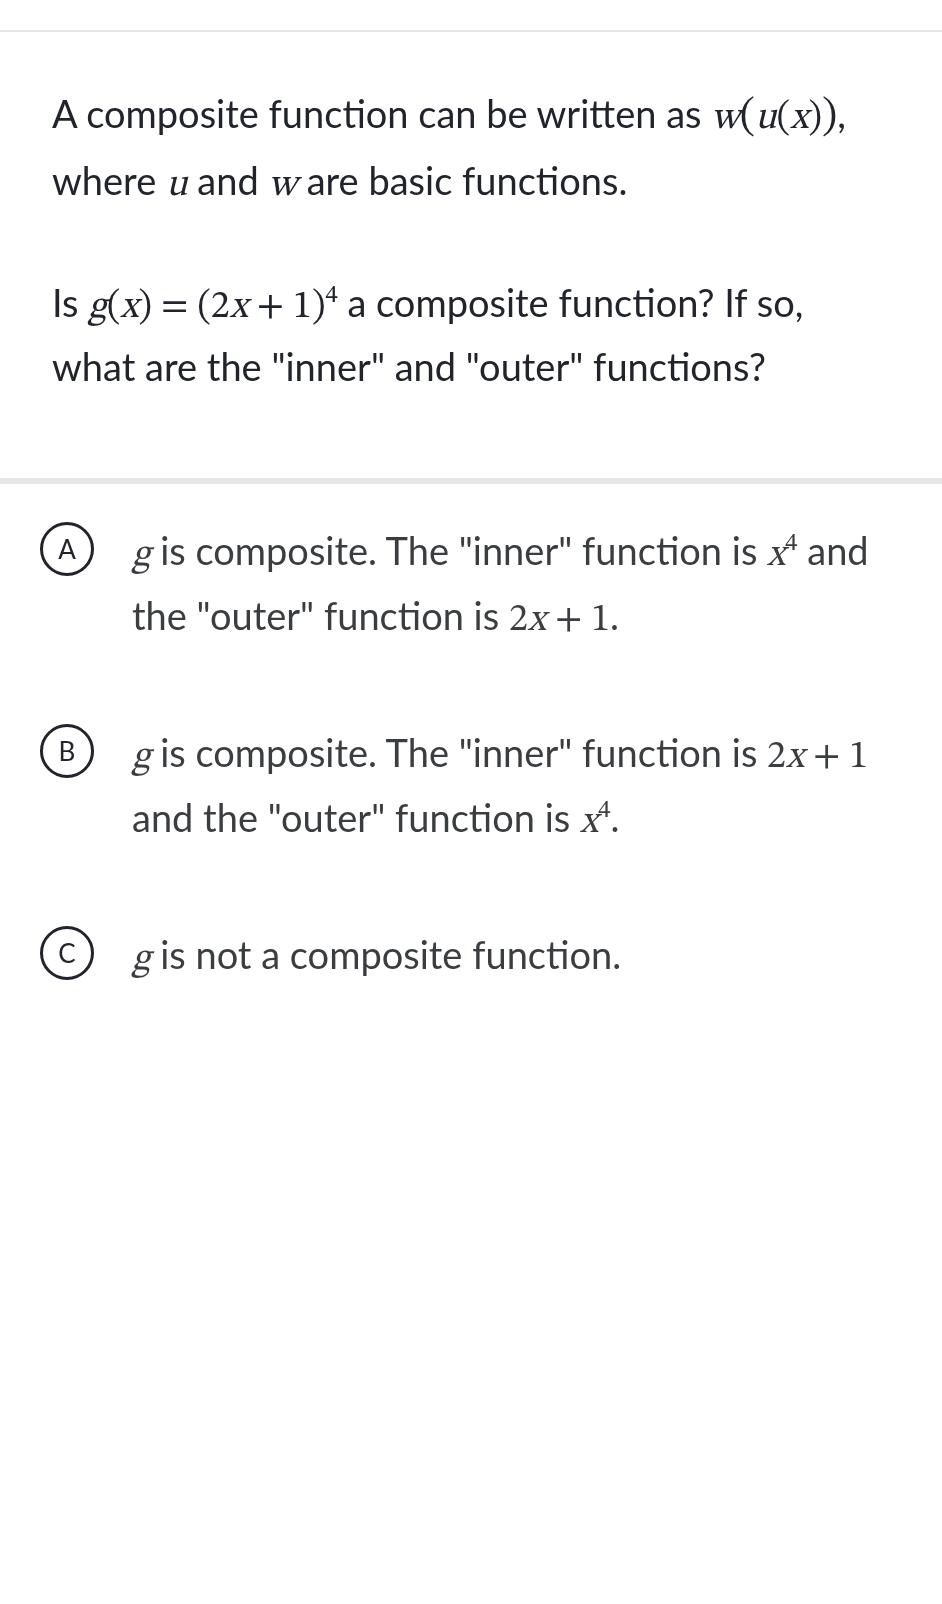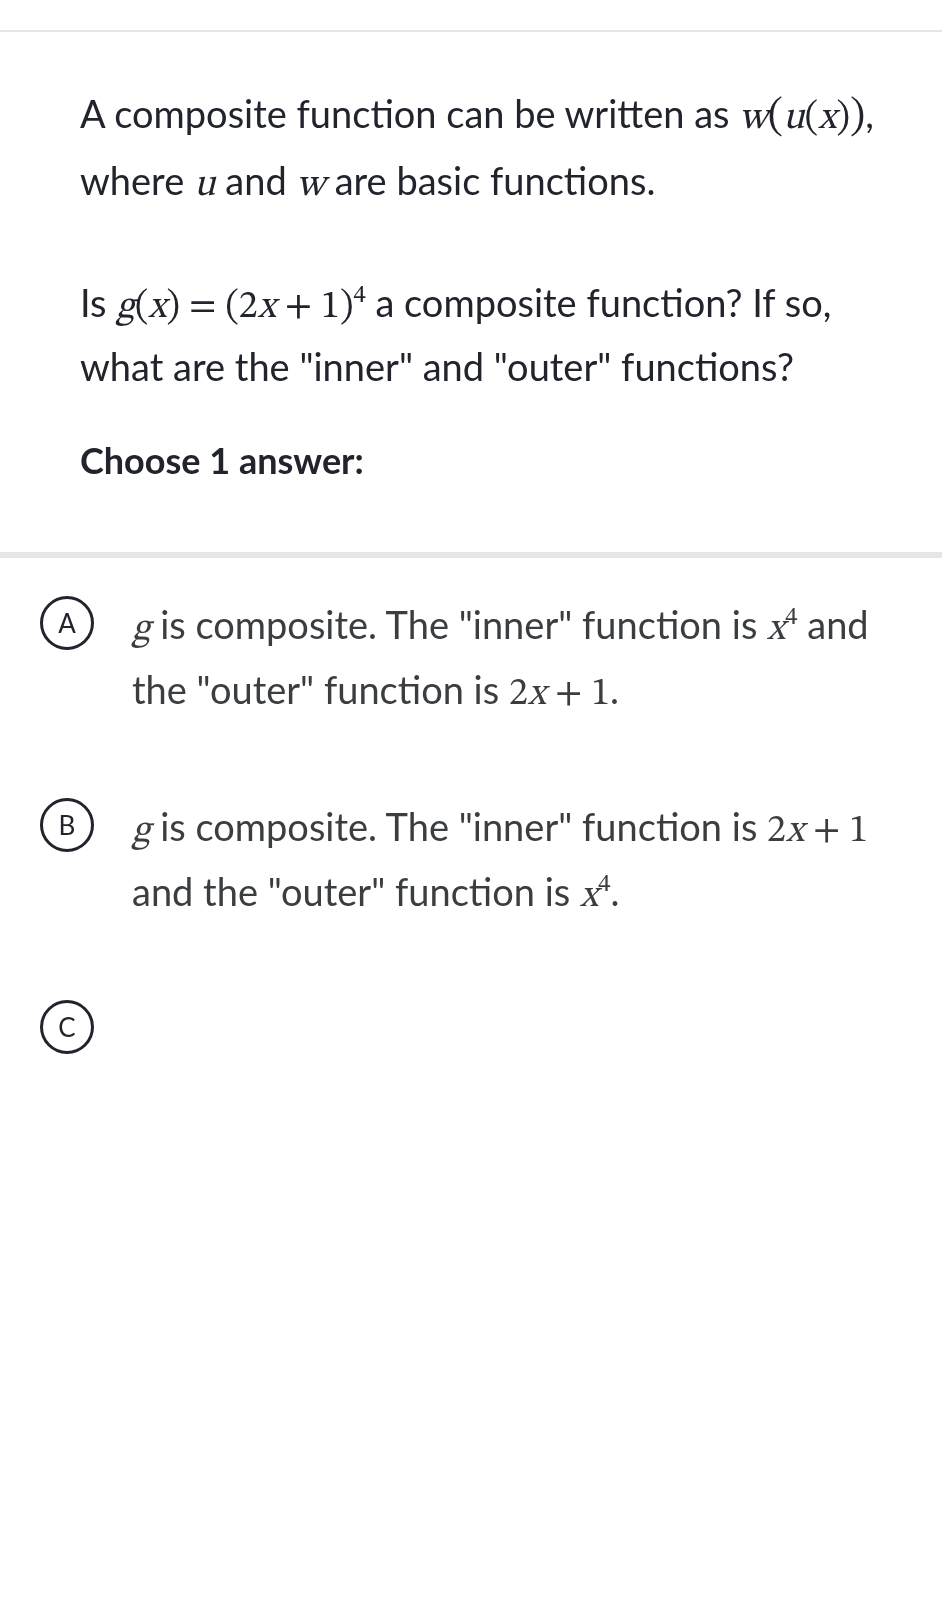--- a/index.html
+++ b/index.html
@@ -7,21 +7,21 @@
     width: 942px;
     font-family: -apple-system, BlinkMacSystemFont, "Segoe UI", "Lato", sans-serif;
     color: #21242c;
     background: #ffffff;
   }
   .top-rule {
     border-top: 2px solid #e6e6e6;
     margin-top: 30px;
   }
   .content {
-    padding: 52px 52px 40px 80px;
+    padding: 52px 52px 40px 52px;
   }
   .prompt-text {
     font-size: 38px;
     line-height: 1.55;
     color: #21242c;
     font-weight: 400;
   }
   .prompt-block { margin-bottom: 58px; }
   .question-block { margin-bottom: 42px; }
   .choose-label {
@@ -96,21 +96,20 @@
 <div class="content">
 
   <div class="prompt-block prompt-text">
     <span>A composite function can be written as </span><span class="math">w</span><span class="math paren">(</span><span class="math">u</span><span class="math-up">(</span><span class="math">x</span><span class="math-up">)</span><span class="math paren">)</span><span>, where </span><span class="math">u</span><span> and </span><span class="math">w</span><span> are basic functions.</span>
   </div>
 
   <div class="question-block prompt-text">
     <span>Is </span><span class="math">g</span><span class="math-up">(</span><span class="math">x</span><span class="math-up">)</span><span class="math-up"> = </span><span class="math-up">(</span><span class="math-up">2</span><span class="math">x</span><span class="math-up"> + </span><span class="math-up">1</span><span class="math-up">)</span><span class="math-up sup">4</span><span> a composite function? If so, what are the "inner" and "outer" functions?</span>
   </div>
 
-  <div class="choose-label">Choose 1 answer:</div>
 </div>
 
 <div class="answers-rule"></div>
 
 <div class="answers">
 
   <div class="answer-row">
     <div class="radio">
       <span>A</span>
     </div>
@@ -125,15 +124,18 @@
     </div>
     <div class="answer-text">
       <span class="math">g</span><span> is composite. The "inner" function is </span><span class="math-up">2</span><span class="math">x</span><span class="math-up"> + </span><span class="math-up">1</span><span> and the "outer" function is </span><span class="math">x</span><span class="math-up sup">4</span><span>.</span>
     </div>
   </div>
 
   <div class="answer-row">
     <div class="radio">
       <span>C</span>
     </div>
+    <div class="answer-text">
+      <span class="math">g</span><span> is not a composite function.</span>
+    </div>
   </div>
 
 </div>
 
 </body></html>

